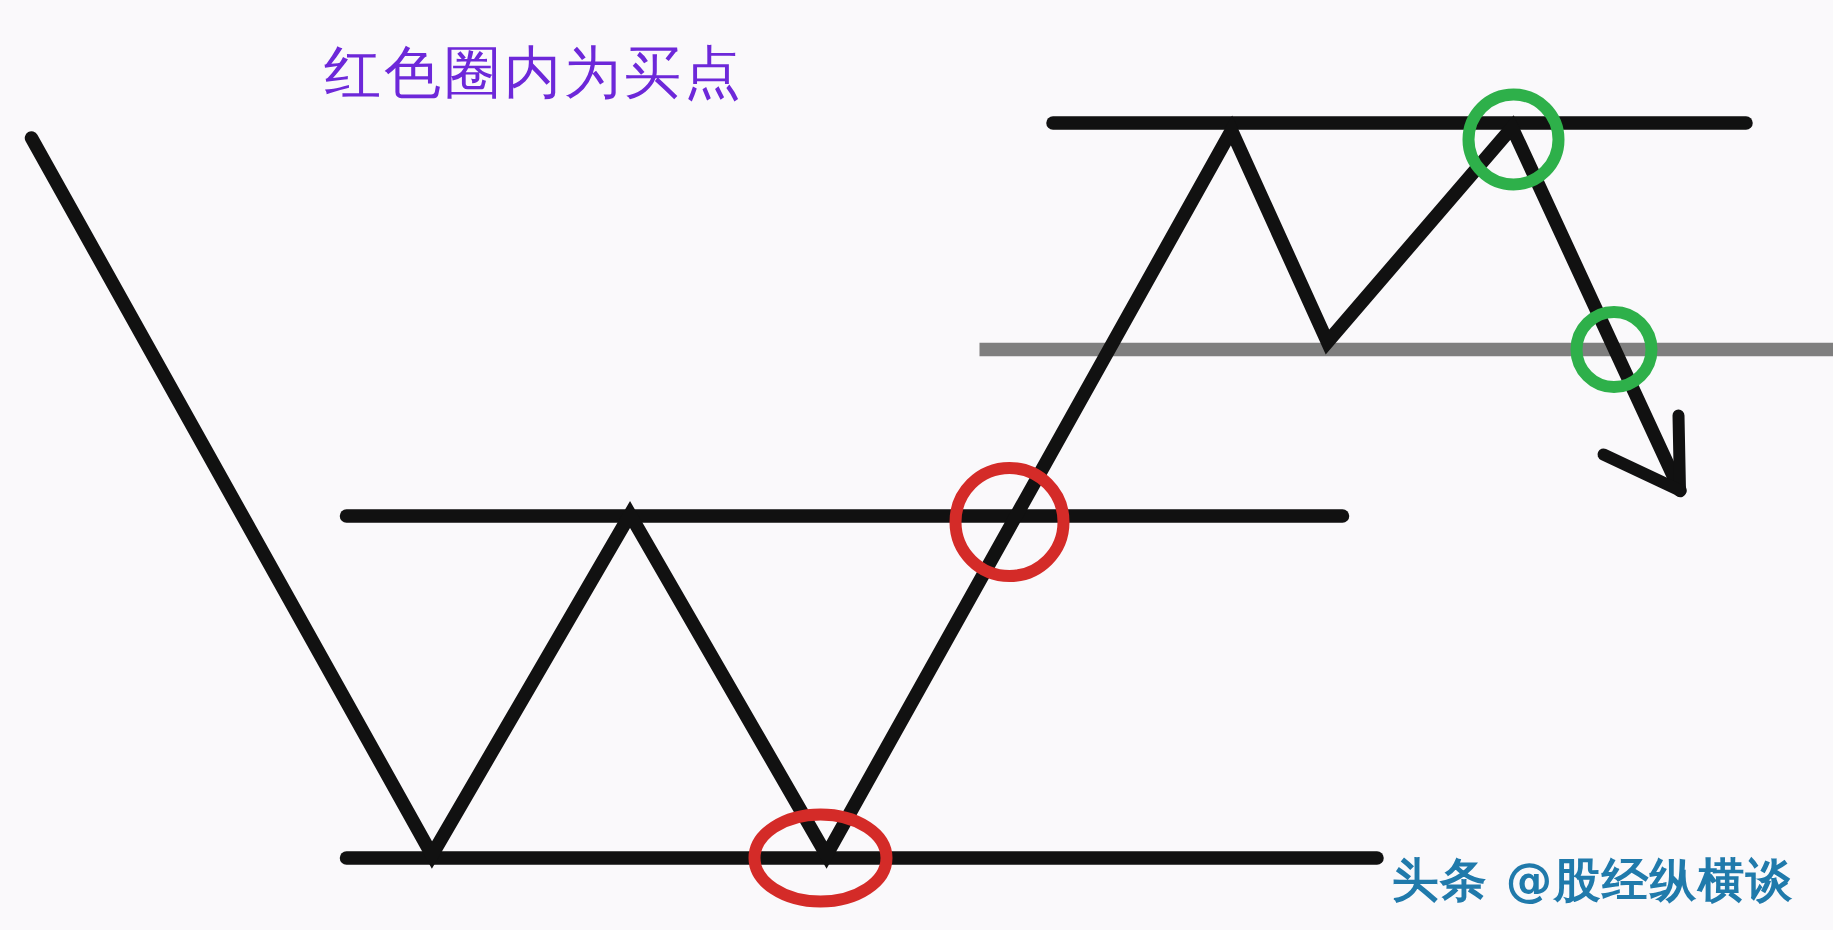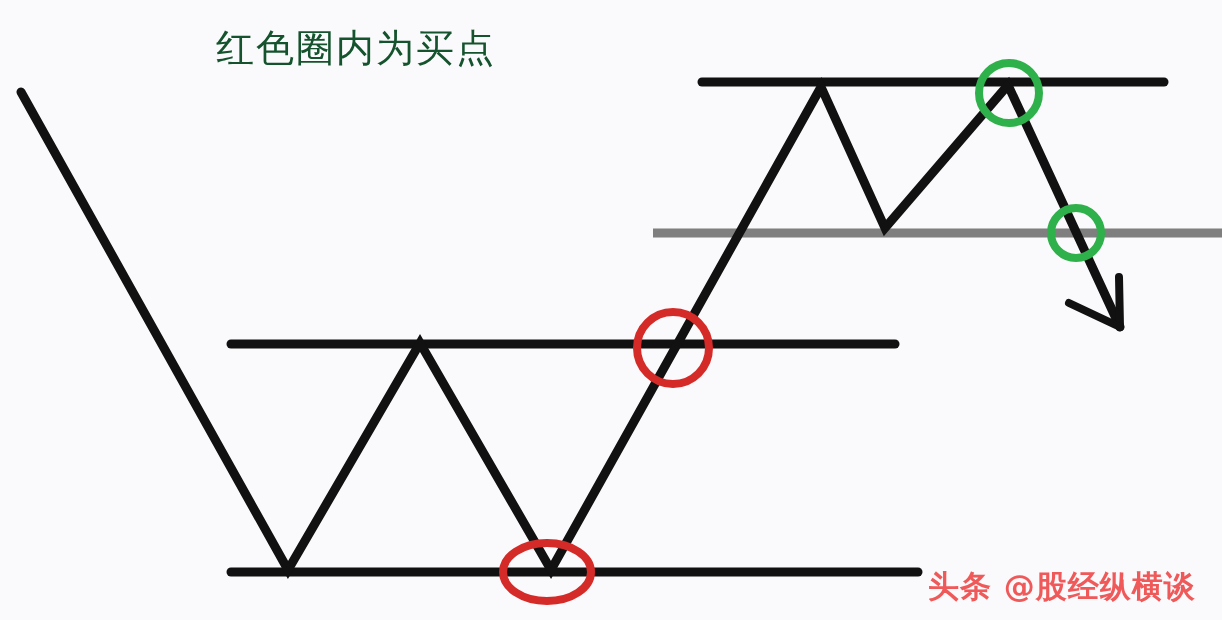--- a/index.html
+++ b/index.html
@@ -24,32 +24,32 @@
   }
   .legend-block {
     position: absolute;
     left: 216px;
     top: 22px;
     line-height: 1.42;
     user-select: none;
   }
   .legend-line {
     font-size: 38px;
-    color: #14532d;
+    color: #6d28d9;
     letter-spacing: 2px;
     white-space: nowrap;
     font-weight: 400;
   }
   .watermark {
     position: absolute;
     left: 928px;
     top: 566px;
     font-size: 31px;
     letter-spacing: 1px;
-    color: #ef4444;
+    color: #0369a1;
     opacity: 0.88;
     white-space: nowrap;
     user-select: none;
     font-weight: 600;
   }
 </style>
 </head>
 <body>
 
 <div id="stage" style="background: rgb(250, 249, 251); width: 1222px; height: 620px;">

